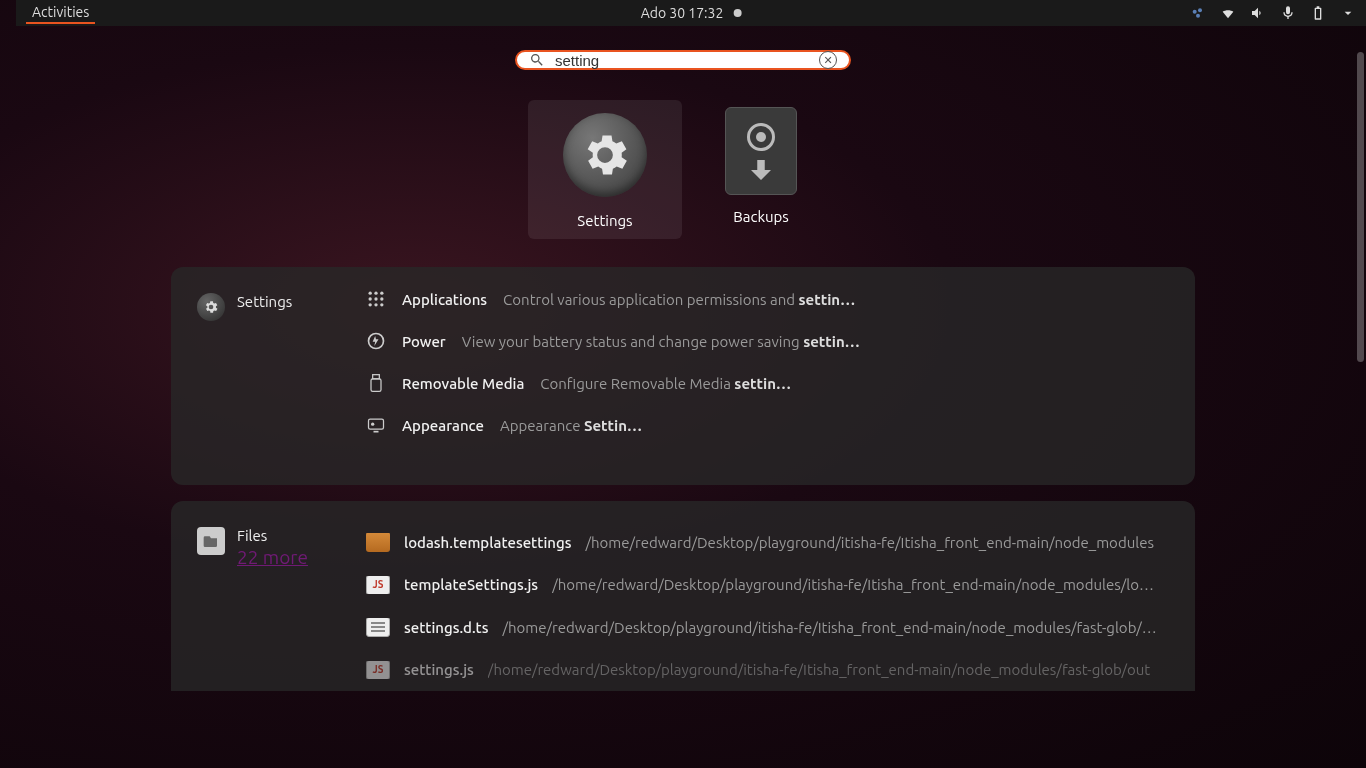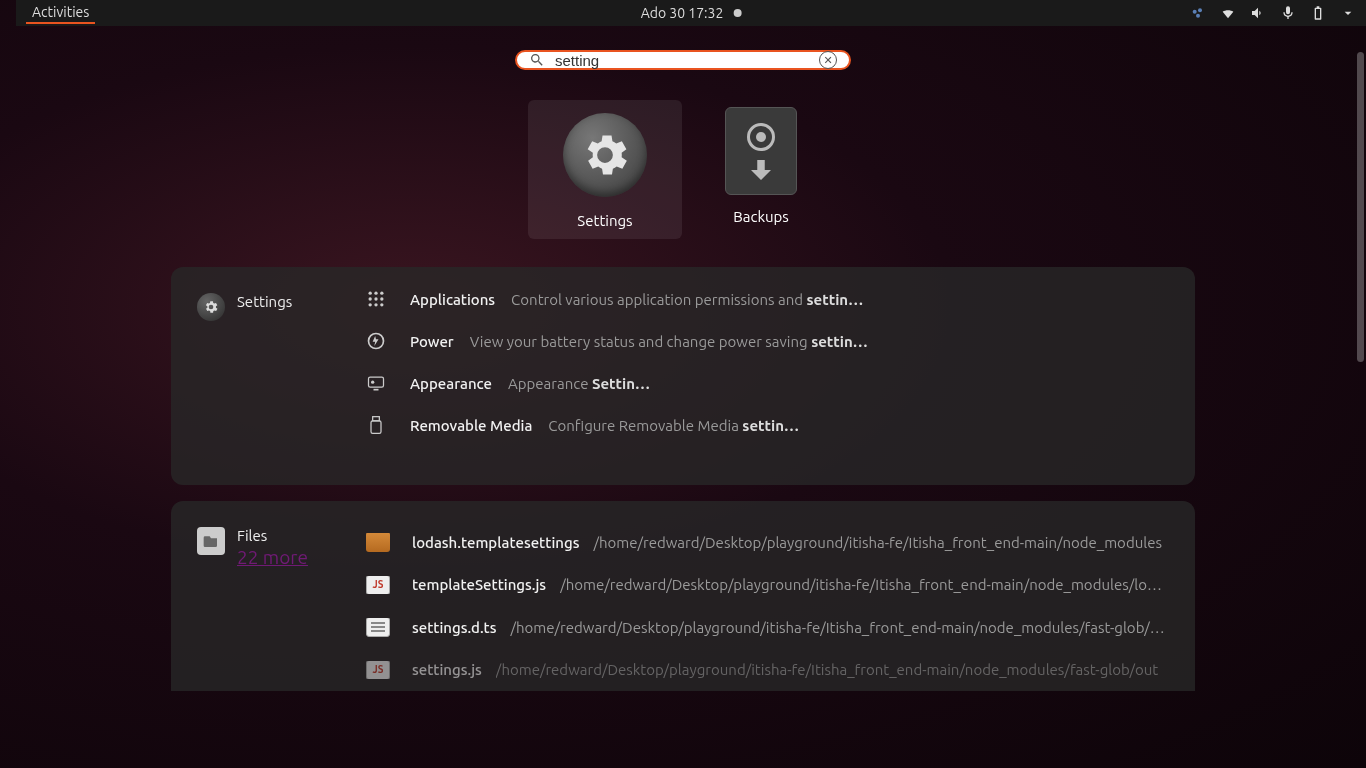--- a/index.html
+++ b/index.html
@@ -164,21 +164,21 @@
       cursor: pointer;
       font-size: 15px;
       white-space: nowrap;
       overflow: hidden;
     }
     .result-row .ricon {
       width: 20px; height: 20px; flex-shrink: 0;
       display: flex; align-items: center; justify-content: center;
     }
     .result-row .ricon svg { width: 20px; height: 20px; fill: #ccc; }
-    .result-row .rname { color: #f2f2f2; font-weight: 500; margin-left: 8px; }
+    .result-row .rname { color: #f2f2f2; font-weight: 500; }
     .result-row .rdesc { color: #9a9a9a; overflow: hidden; text-overflow: ellipsis; }
     .result-row .rdesc.hl .bold { color: #ddd; font-weight: 600; }
 
     .files-panel .panel-right { gap: 24px; padding-top: 32px; }
     .files-panel .result-row { gap: 14px; }
     .ficon {
       width: 24px; height: 20px; flex-shrink: 0;
       border-radius: 3px;
       display: flex; align-items: center; justify-content: center;
       font-size: 10px; font-weight: bold;
@@ -319,37 +319,37 @@
             <circle cx="12" cy="12" r="9" fill="none" stroke="#ccc" stroke-width="2"></circle>
             <path d="M11 6l-3 7h3l-1 5 5-8h-3z"></path>
           </svg>
         </span>
       <span class="rname">Power</span>
       <span class="rdesc hl"><span>View your battery status and change power saving </span><span class="bold">settin…</span></span>
     </div>
     <div class="result-row">
       <span class="ricon">
           <svg viewBox="0 0 24 24">
+            <rect x="8" y="2" width="8" height="5" fill="none" stroke="#ccc" stroke-width="1.5"></rect>
+            <rect x="6" y="7" width="12" height="15" rx="2" fill="none" stroke="#ccc" stroke-width="1.5"></rect>
+          </svg>
+        </span>
+      <span class="rname">Removable Media</span>
+      <span class="rdesc hl"><span>Configure Removable Media </span><span class="bold">settin…</span></span>
+    </div>
+    <div class="result-row">
+      <span class="ricon">
+          <svg viewBox="0 0 24 24">
             <rect x="3" y="5" width="18" height="12" rx="2" fill="none" stroke="#ccc" stroke-width="1.5"></rect>
             <circle cx="8" cy="11" r="2"></circle>
             <rect x="9" y="19" width="6" height="2"></rect>
           </svg>
         </span>
       <span class="rname">Appearance</span>
       <span class="rdesc hl"><span>Appearance </span><span class="bold">Settin…</span></span>
-    </div>
-    <div class="result-row">
-      <span class="ricon">
-          <svg viewBox="0 0 24 24">
-            <rect x="8" y="2" width="8" height="5" fill="none" stroke="#ccc" stroke-width="1.5"></rect>
-            <rect x="6" y="7" width="12" height="15" rx="2" fill="none" stroke="#ccc" stroke-width="1.5"></rect>
-          </svg>
-        </span>
-      <span class="rname">Removable Media</span>
-      <span class="rdesc hl"><span>Configure Removable Media </span><span class="bold">settin…</span></span>
     </div>
   </div>
 </div>
 
 <div class="panel files-panel">
   <div class="panel-left">
     <div class="panel-left-icon">
       <div class="files-left-icon">
         <svg viewBox="0 0 24 20">
             <path d="M3 3h7l2 3h9v11a2 2 0 01-2 2H3a2 2 0 01-2-2V5a2 2 0 012-2z"></path>

